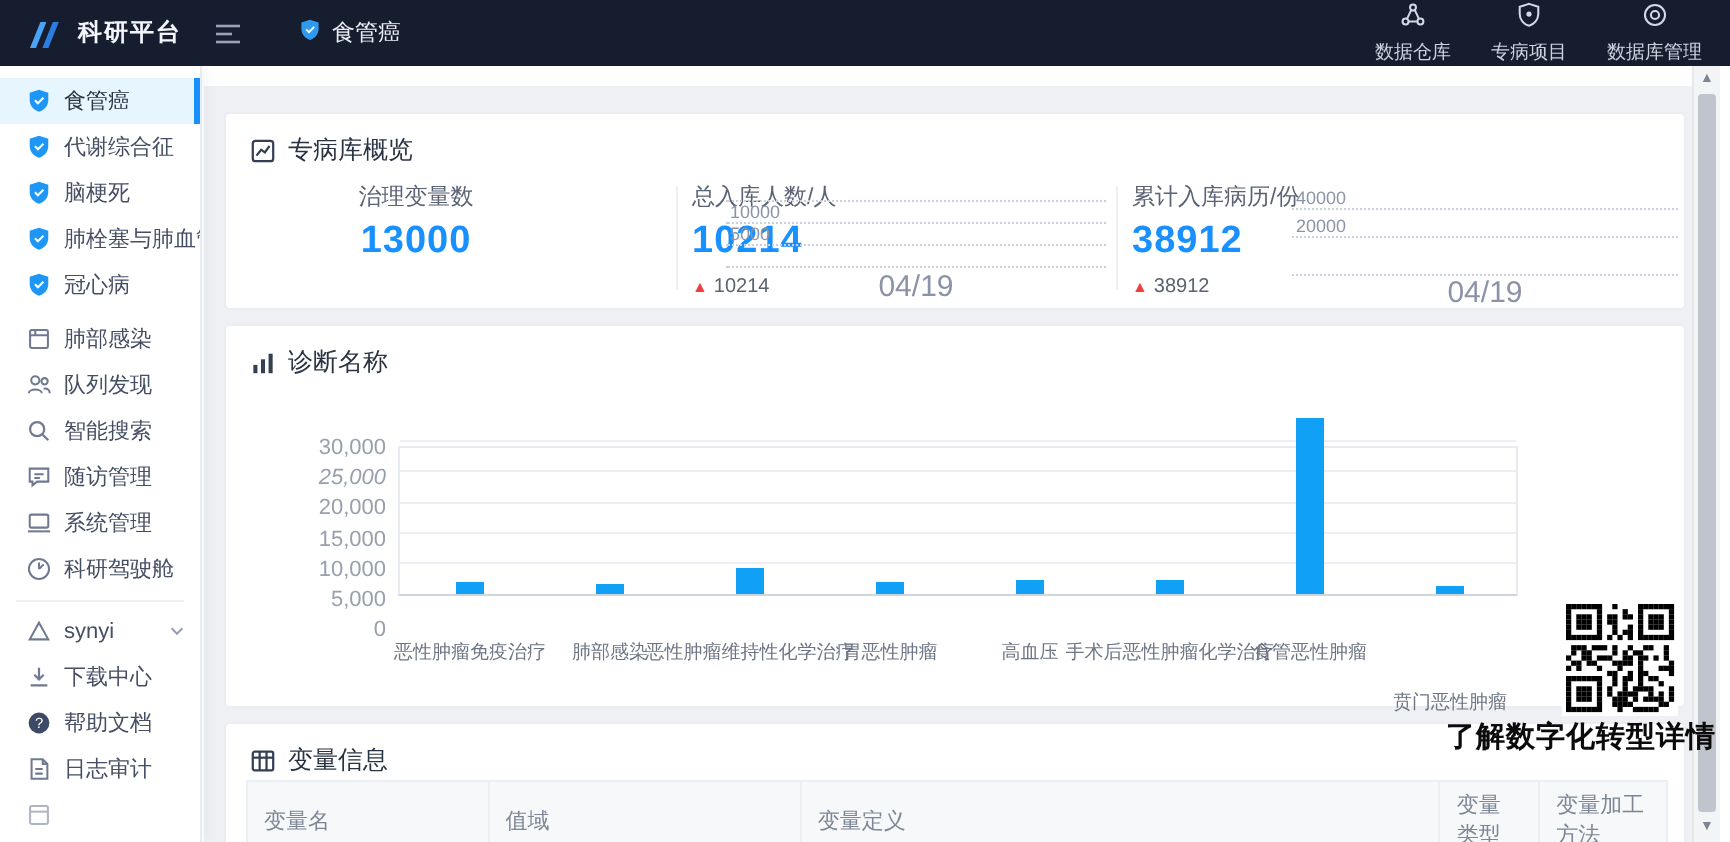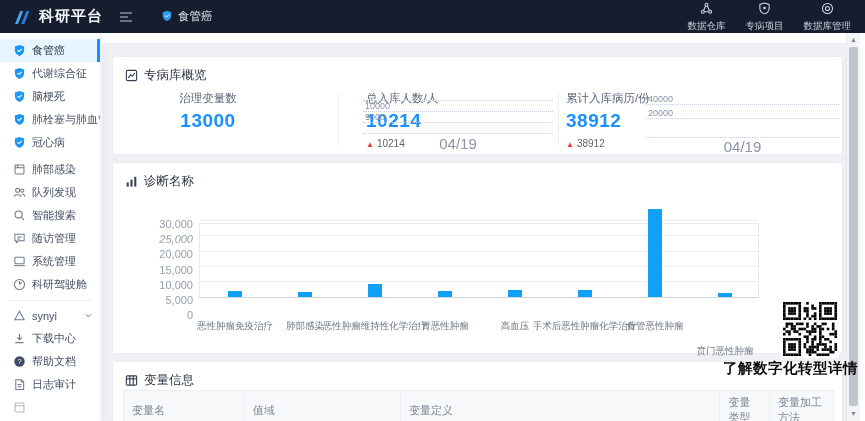--- a/index.html
+++ b/index.html
@@ -5,21 +5,21 @@
   html,body{margin:0;padding:0;background:#fff;}
   *{box-sizing:border-box;}
   #app{position:relative;width:865px;height:421px;overflow:hidden;background:#fff;
        font-family:"Liberation Sans","DejaVu Sans",sans-serif;}
 
   
   .topbar{position:absolute;left:0;top:0;right:0;height:33px;background:#161d2e;
           display:flex;align-items:center;color:#fff;z-index:30;}
   .logo{display:flex;align-items:center;gap:7px;padding-left:13px;}
   .logo svg{display:block;}
-  .app-title{font-size:15px;font-weight:700;letter-spacing:1px;color:#f2f5fa;}
+  .app-title{font-size:12px;font-weight:700;letter-spacing:1px;color:#f2f5fa;}
   .collapse{margin-left:16px;display:flex;cursor:pointer;}
   .proj-tab{margin-left:18px;display:flex;align-items:center;gap:5px;cursor:pointer;
             font-size:11.5px;color:#eef2f8;height:33px;padding:0 10px;}
   .topnav{margin-left:auto;margin-right:14px;display:flex;gap:20px;}
   .nav-item{display:flex;flex-direction:column;align-items:center;gap:1px;cursor:pointer;}
   .nav-item .nlb{font-size:9.5px;color:#ccd3df;}
 
   
   .sidebar{position:absolute;left:0;top:33px;width:101px;bottom:0;background:#fff;
            border-right:1px solid #e8ebf0;box-shadow:2px 0 6px rgba(20,40,80,.05);
@@ -45,21 +45,21 @@
               font-size:12.5px;color:#2a3342;font-weight:500;}
   .card-title svg{width:13px;height:13px;}
 
   
   .stat{position:absolute;top:34px;}
   .stat .slb{font-size:11.5px;color:#5a6273;}
   .stat .sval{margin-top:4px;font-size:19px;font-weight:700;color:#1890ff;letter-spacing:.5px;}
   .stat .delta{margin-top:6px;font-size:10px;color:#5c6370;}
   .stat .delta::before{content:"▲";color:#f23c3c;font-size:8px;margin-right:3px;}
   #stat-0{left:20px;width:150px;text-align:center;}
-  #stat-1{left:233px;margin-left:20px;}
+  #stat-1{left:233px;}
   #stat-2{left:453px;}
   .divider-v{position:absolute;top:36px;height:52px;width:1px;background:#edeff3;}
   #div-1{left:225px;} #div-2{left:445px;}
   .spark{position:absolute;font-size:9px;color:#8b93a6;}
   #spark-0{left:250px;top:40px;width:190px;height:50px;}
   #spark-1{left:533px;top:36px;width:193px;height:56px;}
   .spark .ln{position:absolute;left:0;right:0;border-top:1px dotted #c9cfdd;}
   .spark .yt{position:absolute;left:2px;}
   .spark .xt{position:absolute;width:100%;text-align:center;font-size:15px;}
   #spark-0 .l1{top:3px;}  #spark-0 .l2{top:14px;} #spark-0 .l3{top:25px;} #spark-0 .l4{top:36px;}

